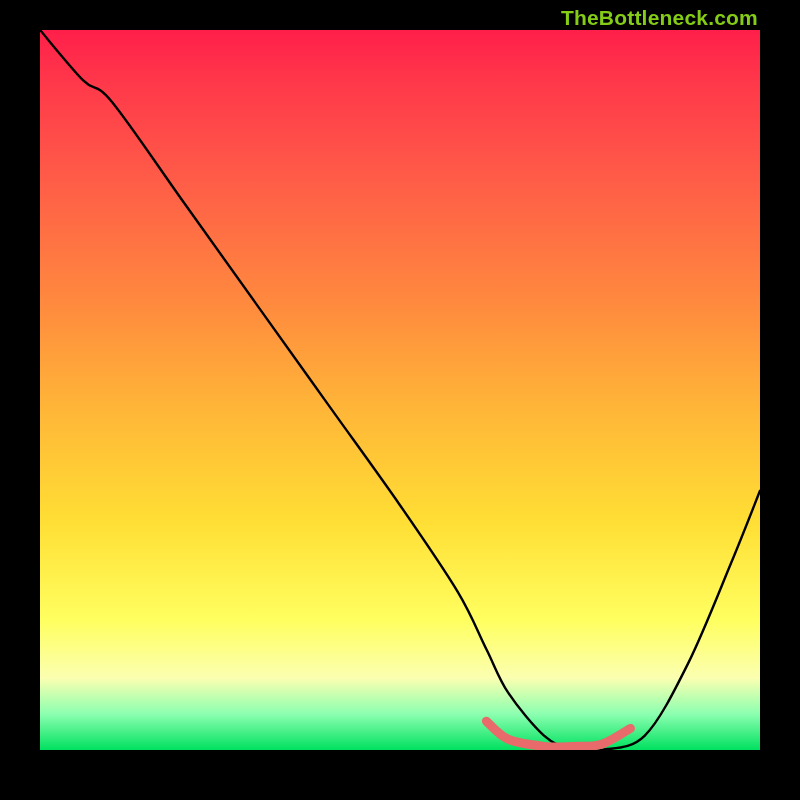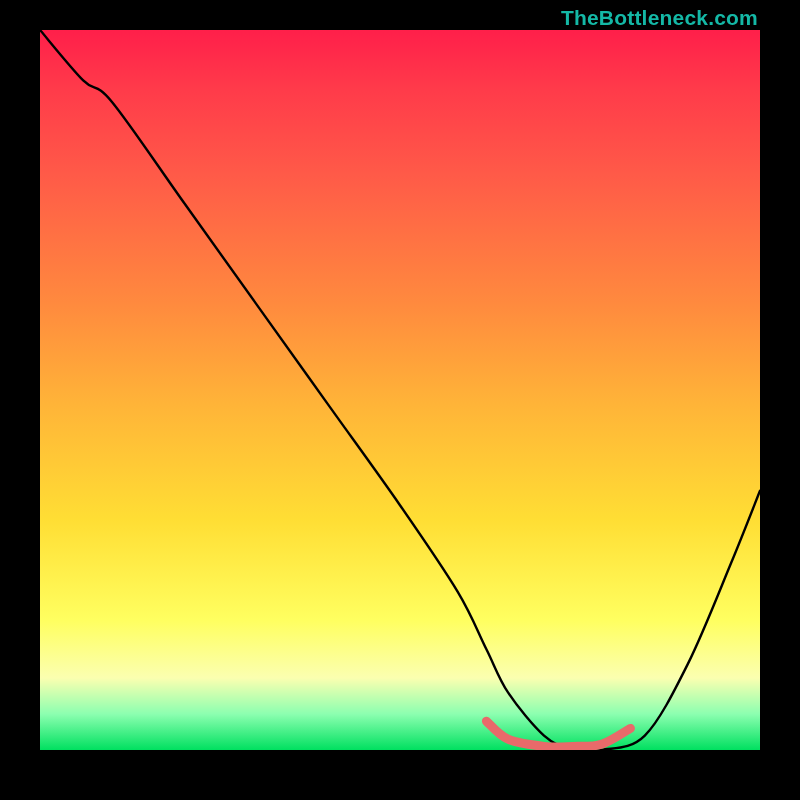--- a/index.html
+++ b/index.html
@@ -36,21 +36,21 @@
       #ffff60 82%,
       #fbffb0 90%,
       #8cffb0 95%,
       #00e060 100%
     );
   }
   .watermark {
     position: absolute;
     top: 6px;
     right: 42px;
-    color: #14b8a6;
+    color: #84cc16;
     font-size: 21px;
     font-weight: bold;
     letter-spacing: 0.2px;
   }
   svg.curve {
     position: absolute;
     left: 0;
     top: 0;
     width: 720px;
     height: 720px;

